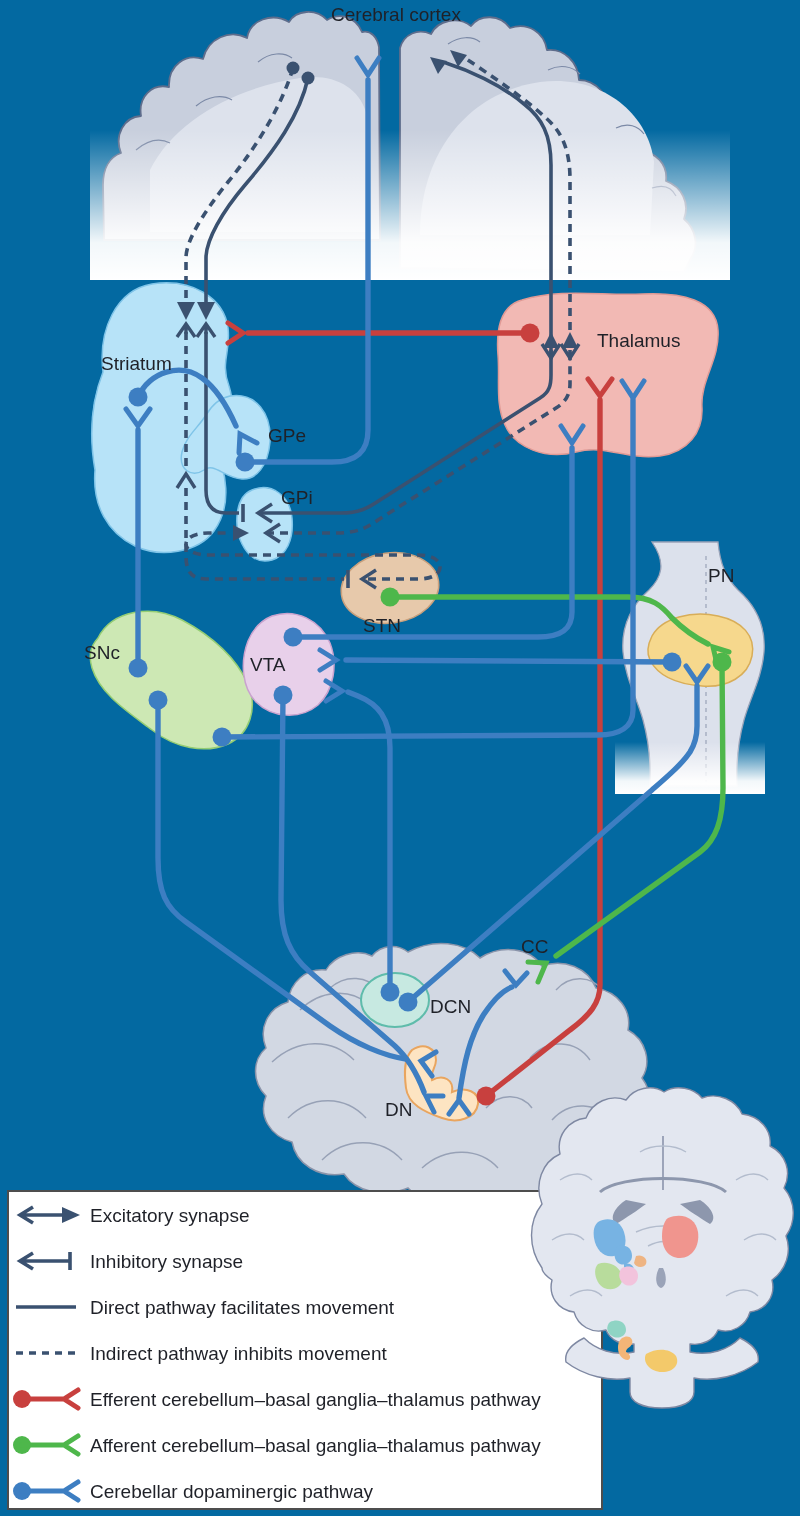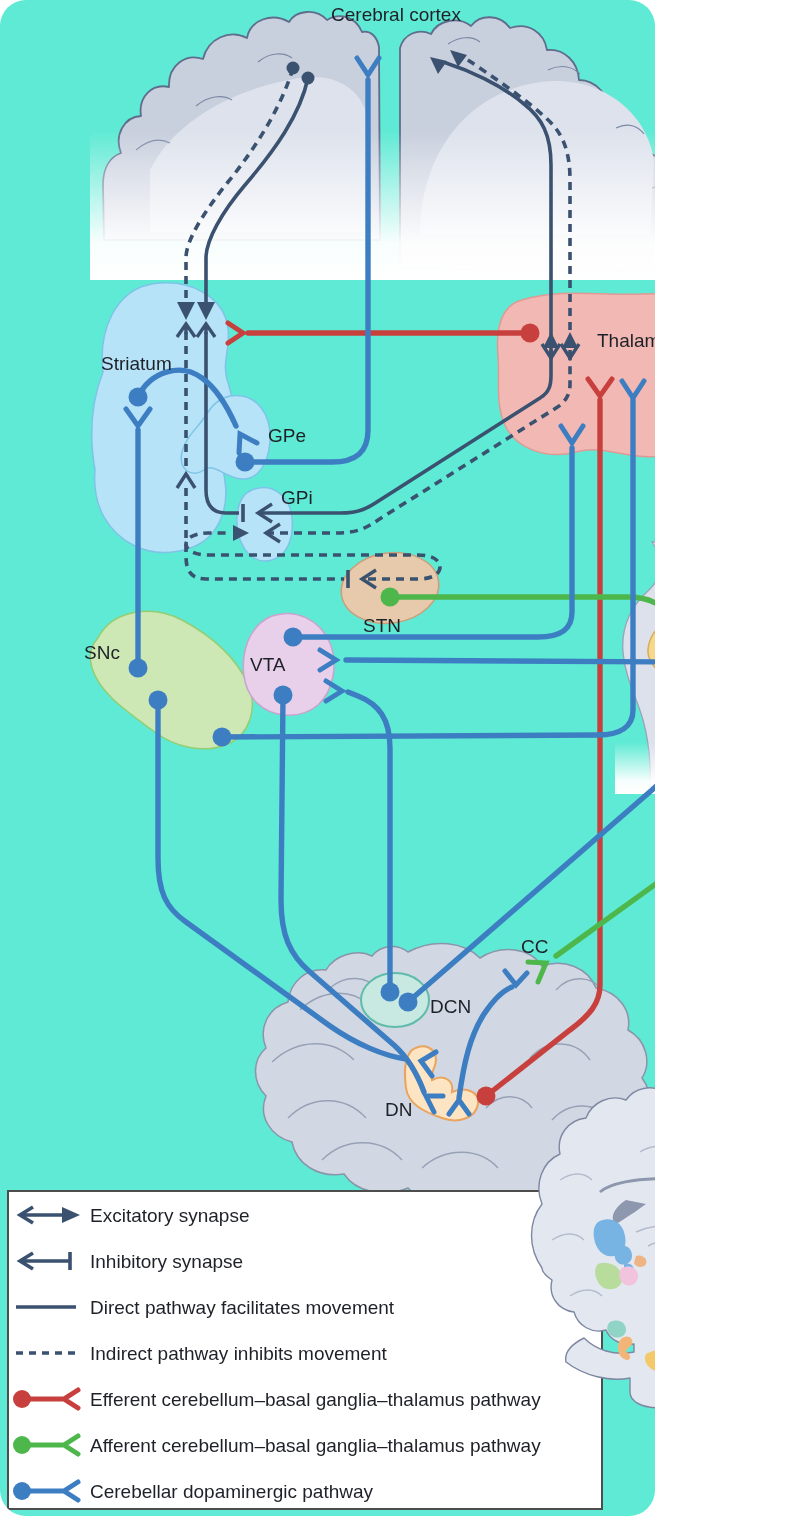--- a/index.html
+++ b/index.html
@@ -1,17 +1,17 @@
 <!DOCTYPE html>
 <html><head>
 <meta charset="utf-8">
 <style>
   html,body{margin:0;padding:0;background:#ffffff;}
-  .page{width:655px;height:1516px;position:relative;background:#5eead4;overflow:hidden;
-        font-family:"Liberation Sans", sans-serif;border-radius:26px;}
+  .page{width:800px;height:1516px;position:relative;background:#0369a1;overflow:hidden;
+        font-family:"Liberation Sans", sans-serif;}
   svg{display:block;}
   text{font-family:"Liberation Sans", sans-serif;fill:#1f2128;}
   .rlabel{font-size:19px;}
   .ltext{font-size:19px;}
   .title{font-size:19px;}
 </style>
 </head>
 <body>
 
 <div class="page">

